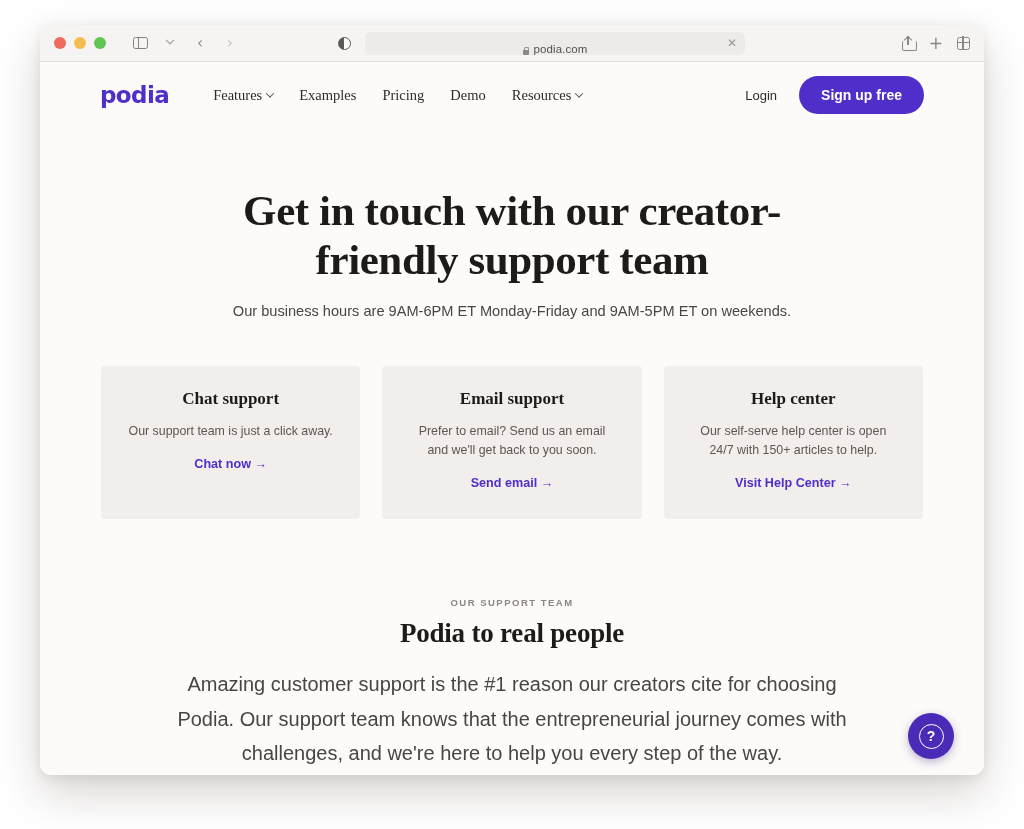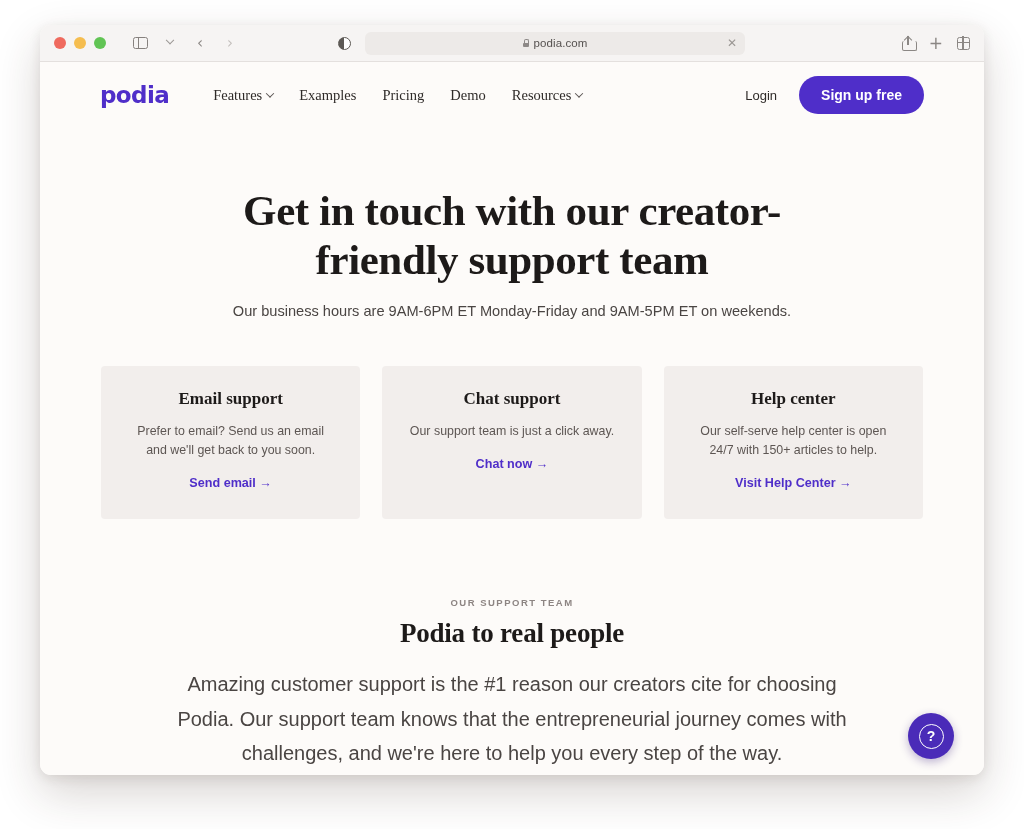--- a/index.html
+++ b/index.html
@@ -74,21 +74,21 @@
     background: linear-gradient(90deg, #5d5955 50%, #ffffff 50%);
     border: 1.4px solid #5d5955;
   }
 
   .urlbar {
     position: relative;
     margin-left: 14px;
     width: 380px; height: 23px;
     background: #edeae8;
     border-radius: 6px;
-    display: flex; align-items: center; justify-content: center;
+    display: flex; align-items: flex-end; justify-content: center;
     gap: 5px;
   }
   .lock-ico {
     width: 6px; height: 8px;
     position: relative;
   }
   .lock-ico::before {
     content: ""; position: absolute; bottom: 0; left: 0;
     width: 6px; height: 4.5px; background: #8d8987; border-radius: 1px;
   }
@@ -371,28 +371,28 @@
         </div>
       </div>
 
       <div class="hero">
         <h1>Get in touch with our creator-friendly support team</h1>
         <p>Our business hours are 9AM-6PM ET Monday-Friday and 9AM-5PM ET on weekends.</p>
       </div>
 
       <div class="cards">
         <div class="card">
+          <h3>Chat support</h3>
+          <p>Our support team is just a click away.</p>
+          <a class="card-link">Chat now →</a>
+        </div>
+        <div class="card">
           <h3>Email support</h3>
           <p>Prefer to email? Send us an email and we'll get back to you soon.</p>
           <a class="card-link">Send email →</a>
-        </div>
-        <div class="card">
-          <h3>Chat support</h3>
-          <p>Our support team is just a click away.</p>
-          <a class="card-link">Chat now →</a>
         </div>
         <div class="card">
           <h3>Help center</h3>
           <p>Our self-serve help center is open 24/7 with 150+ articles to help.</p>
           <a class="card-link">Visit Help Center →</a>
         </div>
       </div>
 
       <div class="team">
         <div class="eyebrow">OUR SUPPORT TEAM</div>

